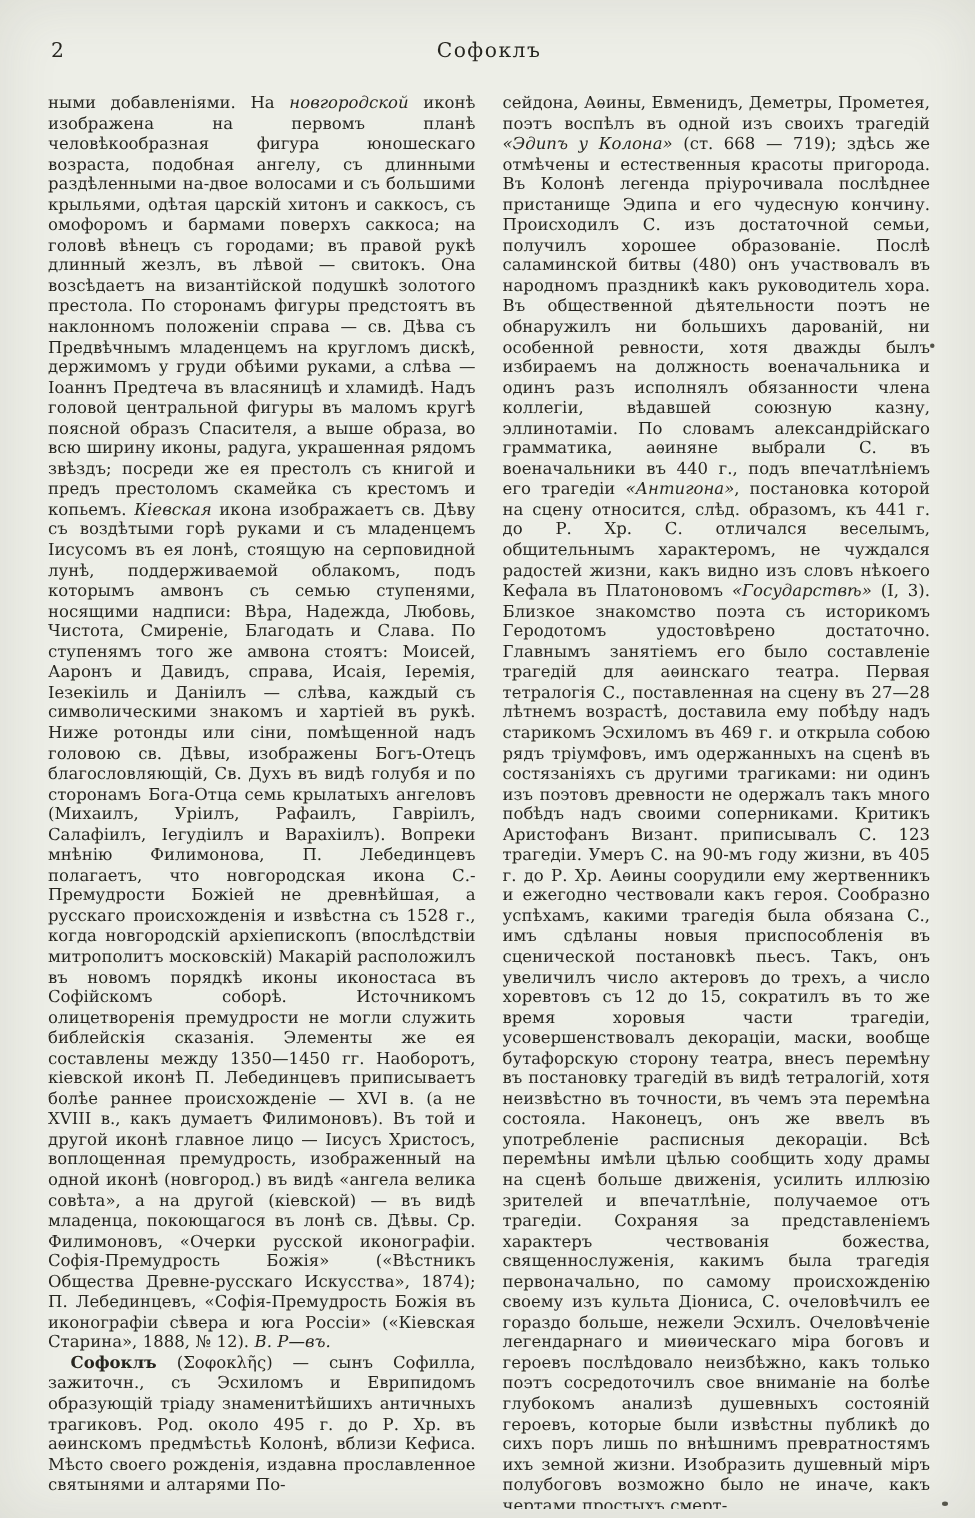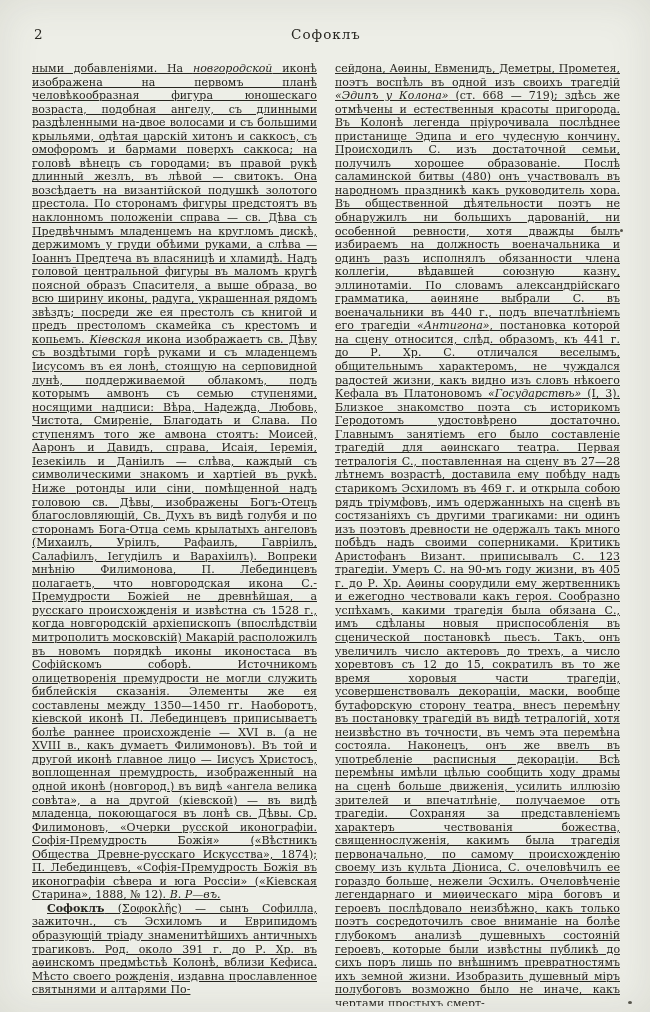--- a/index.html
+++ b/index.html
@@ -7,21 +7,21 @@
     width:650px;height:1012px;box-sizing:border-box;position:relative;
     background:#edeee7;
     padding:24px 30px 0 32px;
     font-family:"DejaVu Serif","Liberation Serif",serif;
     color:#26251f;
     box-shadow:inset 0 0 40px rgba(90,90,70,0.12);
   }
   .header{position:relative;height:38px;}
   .pagenum{position:absolute;left:2px;top:2px;font-size:13.5px;}
   .running-title{position:absolute;left:0;right:0;top:2px;text-align:center;font-size:13.5px;letter-spacing:1px;}
-  .columns{display:flex;gap:18px;text-decoration:underline;}
+  .columns{display:flex;gap:18px;}
   .col{
     flex:1;height:944px;overflow:hidden;
     text-align:justify;
     font-size:11px;line-height:13.55px;
     word-spacing:0.01em;
   }
   .para{margin:0;padding:0;}
   .para.indent{text-indent:15px;}
   .italic{font-style:italic;}
   .bold{font-weight:700;}
@@ -34,21 +34,21 @@
 <body>
 
 <div class="page">
   <div class="header">
     <span class="pagenum">2</span>
     <span class="running-title">Софоклъ</span>
   </div>
   <div class="columns">
     <div class="col" id="col-left">
         <p class="para"><span>ными добавленіями. На </span><span class="italic">новгородской</span><span> иконѣ изображена на первомъ планѣ человѣкообразная фигура юношескаго возраста, подобная ангелу, съ длинными раздѣленными на-двое волосами и съ большими крыльями, одѣтая царскій хитонъ и саккосъ, съ омофоромъ и бармами поверхъ саккоса; на головѣ вѣнецъ съ городами; въ правой рукѣ длинный жезлъ, въ лѣвой — свитокъ. Она возсѣдаетъ на византійской подушкѣ золотого престола. По сторонамъ фигуры предстоятъ въ наклонномъ положеніи справа — св. Дѣва съ Предвѣчнымъ младенцемъ на кругломъ дискѣ, держимомъ у груди обѣими руками, а слѣва — Іоаннъ Предтеча въ власяницѣ и хламидѣ. Надъ головой центральной фигуры въ маломъ кругѣ поясной образъ Спасителя, а выше образа, во всю ширину иконы, радуга, украшенная рядомъ звѣздъ; посреди же ея престолъ съ книгой и предъ престоломъ скамейка съ крестомъ и копьемъ. </span><span class="italic">Кіевская</span><span> икона изображаетъ св. Дѣву съ воздѣтыми горѣ руками и съ младенцемъ Іисусомъ въ ея лонѣ, стоящую на серповидной лунѣ, поддерживаемой облакомъ, подъ которымъ амвонъ съ семью ступенями, носящими надписи: Вѣра, Надежда, Любовь, Чистота, Смиреніе, Благодать и Слава. По ступенямъ того же амвона стоятъ: Моисей, Ааронъ и Давидъ, справа, Исаія, Іеремія, Іезекіиль и Даніилъ — слѣва, каждый съ символическими знакомъ и хартіей въ рукѣ. Ниже ротонды или сіни, помѣщенной надъ головою св. Дѣвы, изображены Богъ-Отецъ благословляющій, Св. Духъ въ видѣ голубя и по сторонамъ Бога-Отца семь крылатыхъ ангеловъ (Михаилъ, Уріилъ, Рафаилъ, Гавріилъ, Салафіилъ, Іегудіилъ и Варахіилъ). Вопреки мнѣнію Филимонова, П. Лебединцевъ полагаетъ, что новгородская икона С.-Премудрости Божіей не древнѣйшая, а русскаго происхожденія и извѣстна съ 1528 г., когда новгородскій архіепископъ (впослѣдствіи митрополитъ московскій) Макарій расположилъ въ новомъ порядкѣ иконы иконостаса въ Софійскомъ соборѣ. Источникомъ олицетворенія премудрости не могли служить библейскія сказанія. Элементы же ея составлены между 1350—1450 гг. Наоборотъ, кіевской иконѣ П. Лебединцевъ приписываетъ болѣе раннее происхожденіе — XVI в. (а не XVIII в., какъ думаетъ Филимоновъ). Въ той и другой иконѣ главное лицо — Іисусъ Христосъ, воплощенная премудрость, изображенный на одной иконѣ (новгород.) въ видѣ «ангела велика совѣта», а на другой (кіевской) — въ видѣ младенца, покоющагося въ лонѣ св. Дѣвы. Ср. Филимоновъ, «Очерки русской иконографіи. Софія-Премудрость Божія» («Вѣстникъ Общества Древне-русскаго Искусства», 1874); П. Лебединцевъ, «Софія-Премудрость Божія въ иконографіи сѣвера и юга Россіи» («Кіевская Старина», 1888, № 12). </span><span class="italic">В. Р—въ.</span></p>
-        <p class="para indent"><span class="bold">Софоклъ</span><span> (Σοφοκλῆς) — сынъ Софилла, зажиточн., съ Эсхиломъ и Еврипидомъ образующій тріаду знаменитѣйшихъ античныхъ трагиковъ. Род. около 391 г. до Р. Хр. въ аѳинскомъ предмѣстьѣ Колонѣ, вблизи Кефиса. Мѣсто своего рожденія, издавна прославленное святынями и алтарями По-</span></p>
+        <p class="para indent"><span class="bold">Софоклъ</span><span> (Σοφοκλῆς) — сынъ Софилла, зажиточн., съ Эсхиломъ и Еврипидомъ образующій тріаду знаменитѣйшихъ античныхъ трагиковъ. Род. около 495 г. до Р. Хр. въ аѳинскомъ предмѣстьѣ Колонѣ, вблизи Кефиса. Мѣсто своего рожденія, издавна прославленное святынями и алтарями По-</span></p>
       </div>
     <div class="col" id="col-right">
         <p class="para"><span>сейдона, Аѳины, Евменидъ, Деметры, Прометея, поэтъ воспѣлъ въ одной изъ своихъ трагедій </span><span class="italic">«Эдипъ у Колона»</span><span> (ст. 668 — 719); здѣсь же отмѣчены и естественныя красоты пригорода. Въ Колонѣ легенда пріурочивала послѣднее пристанище Эдипа и его чудесную кончину. Происходилъ С. изъ достаточной семьи, получилъ хорошее образованіе. Послѣ саламинской битвы (480) онъ участвовалъ въ народномъ праздникѣ какъ руководитель хора. Въ общественной дѣятельности поэтъ не обнаружилъ ни большихъ дарованій, ни особенной ревности, хотя дважды былъ избираемъ на должность военачальника и одинъ разъ исполнялъ обязанности члена коллегіи, вѣдавшей союзную казну, эллинотаміи. По словамъ александрійскаго грамматика, аѳиняне выбрали С. въ военачальники въ 440 г., подъ впечатлѣніемъ его трагедіи </span><span class="italic">«Антигона»</span><span>, постановка которой на сцену относится, слѣд. образомъ, къ 441 г. до Р. Хр. С. отличался веселымъ, общительнымъ характеромъ, не чуждался радостей жизни, какъ видно изъ словъ нѣкоего Кефала въ Платоновомъ </span><span class="italic">«Государствѣ»</span><span> (I, 3). Близкое знакомство поэта съ историкомъ Геродотомъ удостовѣрено достаточно. Главнымъ занятіемъ его было составленіе трагедій для аѳинскаго театра. Первая тетралогія С., поставленная на сцену въ 27—28 лѣтнемъ возрастѣ, доставила ему побѣду надъ старикомъ Эсхиломъ въ 469 г. и открыла собою рядъ тріумфовъ, имъ одержанныхъ на сценѣ въ состязаніяхъ съ другими трагиками: ни одинъ изъ поэтовъ древности не одержалъ такъ много побѣдъ надъ своими соперниками. Критикъ Аристофанъ Визант. приписывалъ С. 123 трагедіи. Умеръ С. на 90-мъ году жизни, въ 405 г. до Р. Хр. Аѳины соорудили ему жертвенникъ и ежегодно чествовали какъ героя. Сообразно успѣхамъ, какими трагедія была обязана С., имъ сдѣланы новыя приспособленія въ сценической постановкѣ пьесъ. Такъ, онъ увеличилъ число актеровъ до трехъ, а число хоревтовъ съ 12 до 15, сократилъ въ то же время хоровыя части трагедіи, усовершенствовалъ декораціи, маски, вообще бутафорскую сторону театра, внесъ перемѣну въ постановку трагедій въ видѣ тетралогій, хотя неизвѣстно въ точности, въ чемъ эта перемѣна состояла. Наконецъ, онъ же ввелъ въ употребленіе расписныя декораціи. Всѣ перемѣны имѣли цѣлью сообщить ходу драмы на сценѣ больше движенія, усилить иллюзію зрителей и впечатлѣніе, получаемое отъ трагедіи. Сохраняя за представленіемъ характеръ чествованія божества, священнослуженія, какимъ была трагедія первоначально, по самому происхожденію своему изъ культа Діониса, С. очеловѣчилъ ее гораздо больше, нежели Эсхилъ. Очеловѣченіе легендарнаго и миѳическаго міра боговъ и героевъ послѣдовало неизбѣжно, какъ только поэтъ сосредоточилъ свое вниманіе на болѣе глубокомъ анализѣ душевныхъ состояній героевъ, которые были извѣстны публикѣ до сихъ поръ лишь по внѣшнимъ превратностямъ ихъ земной жизни. Изобразить душевный міръ полубоговъ возможно было не иначе, какъ чертами простыхъ смерт-</span></p>
       </div>
   </div>
   <div class="speck s1"></div>
   <div class="speck s2"></div>
   <div class="speck s3"></div>
 </div>
 

